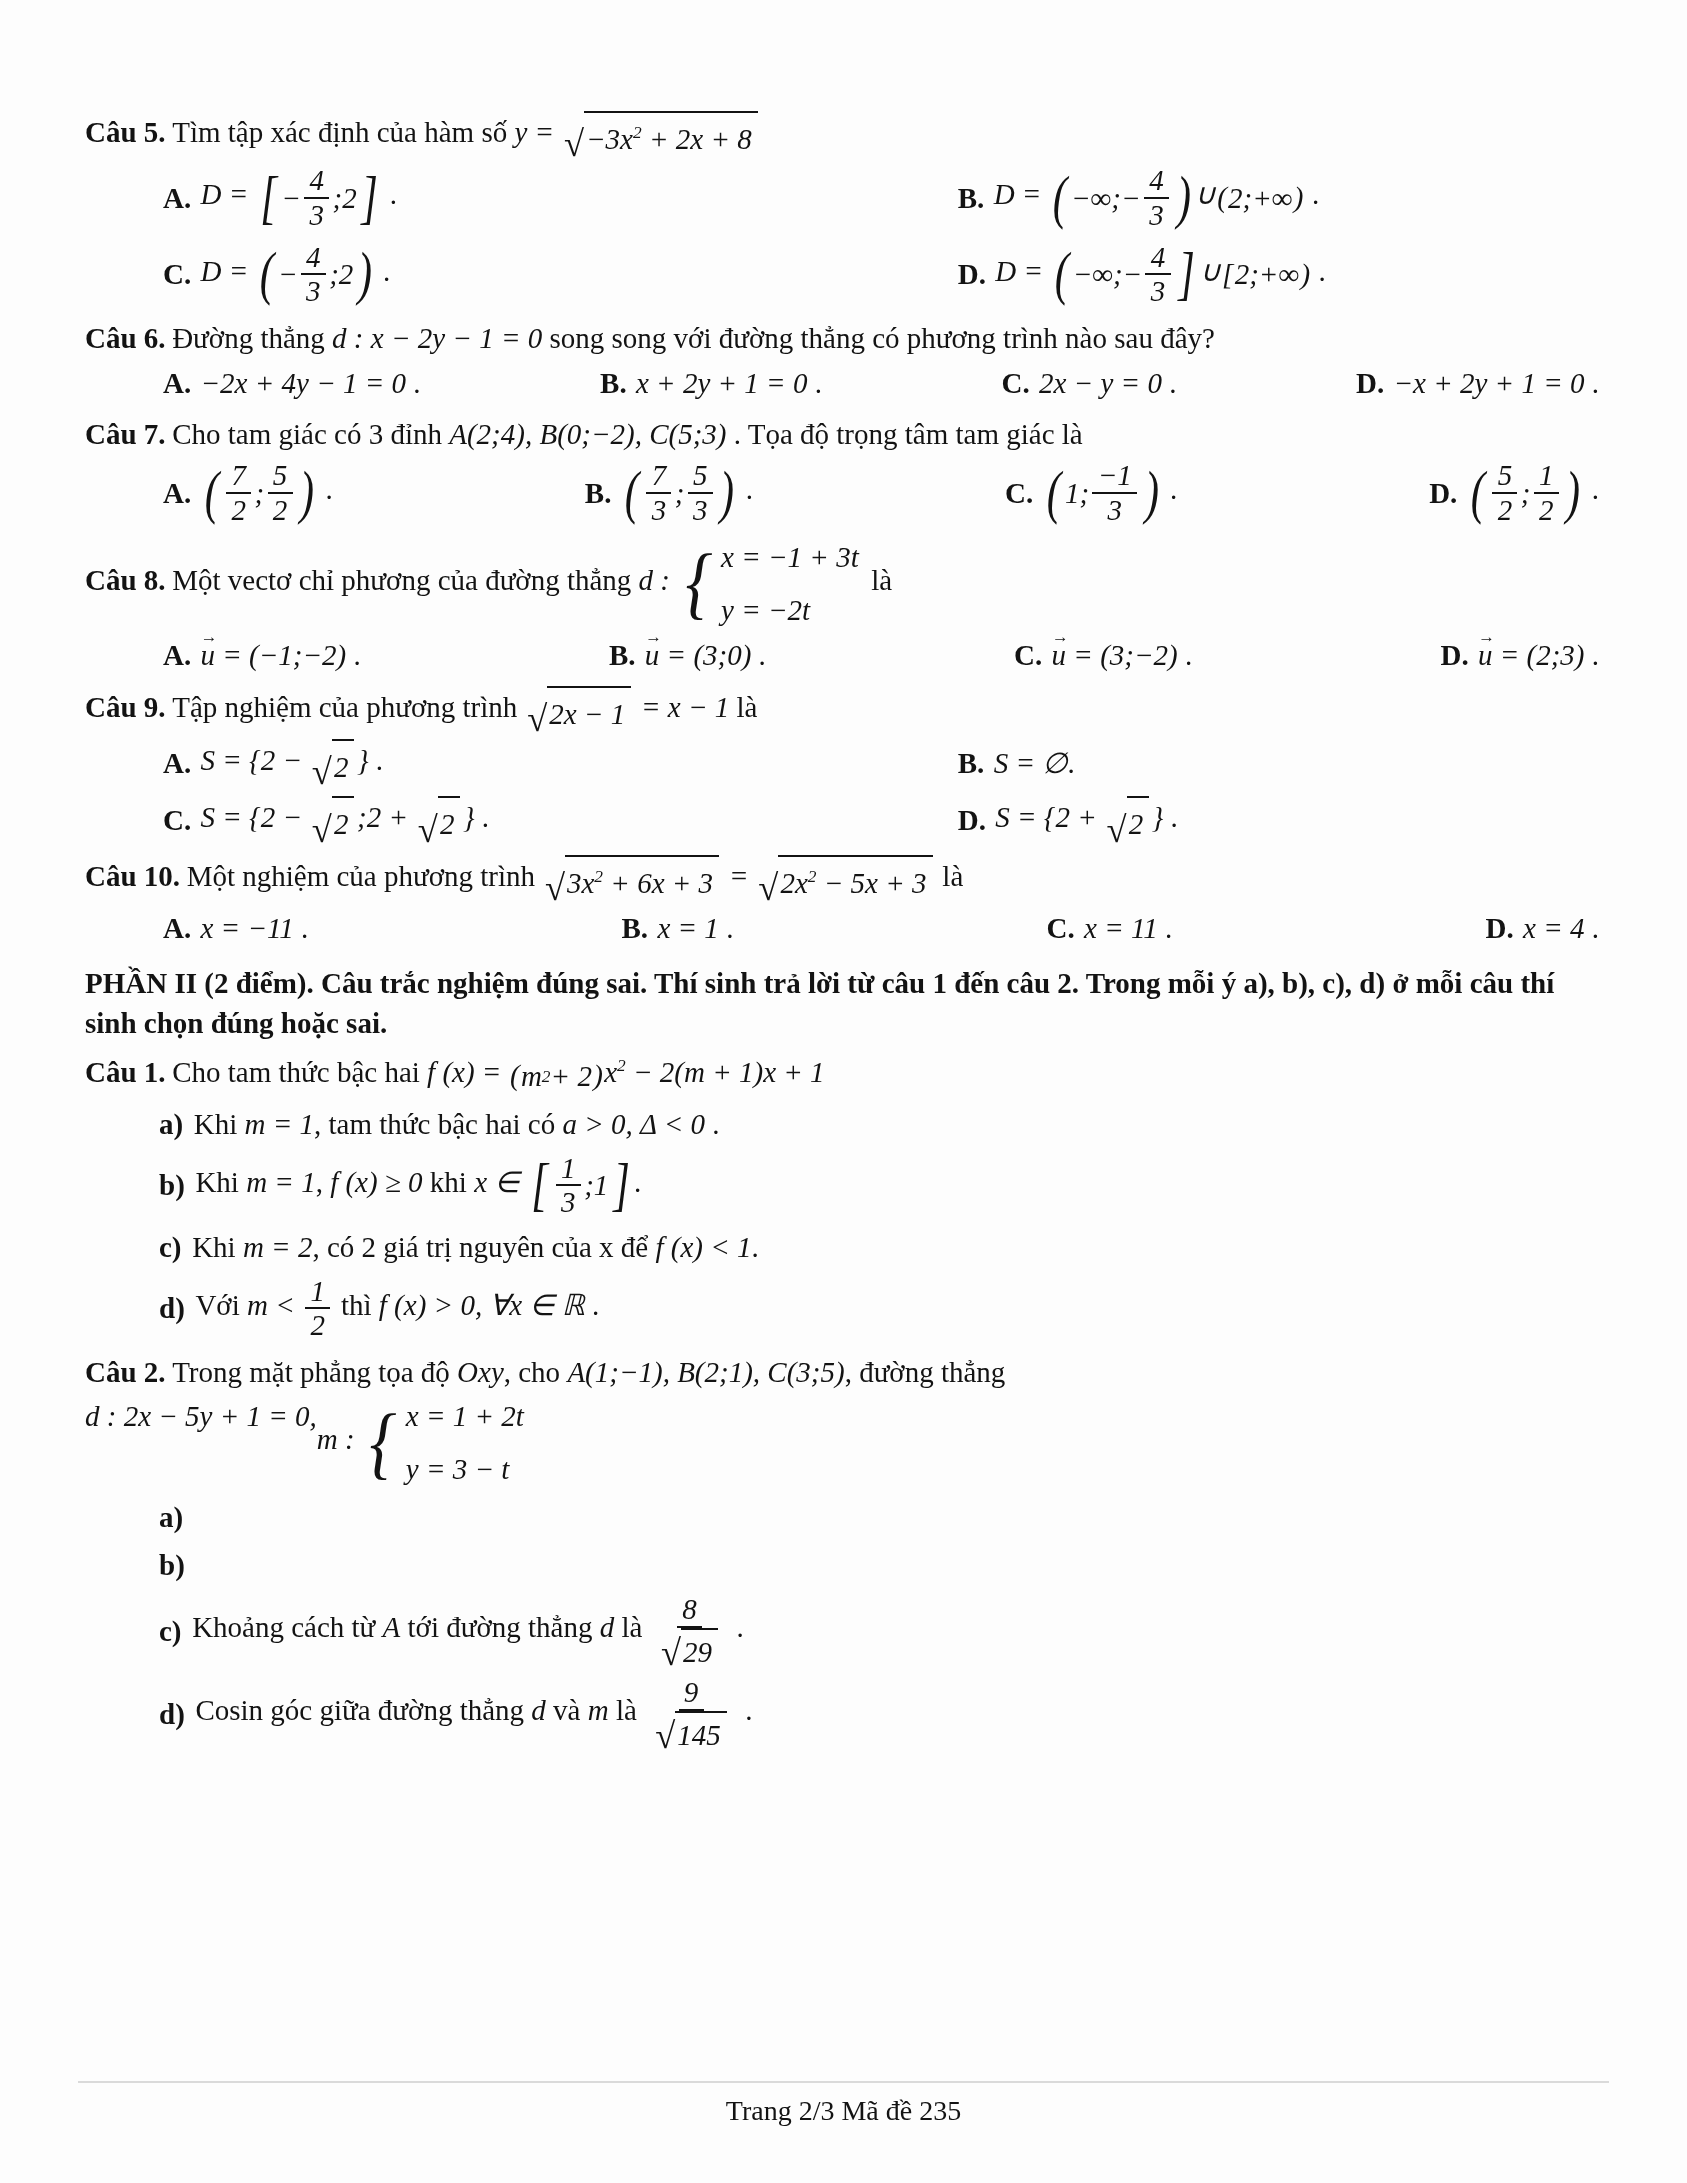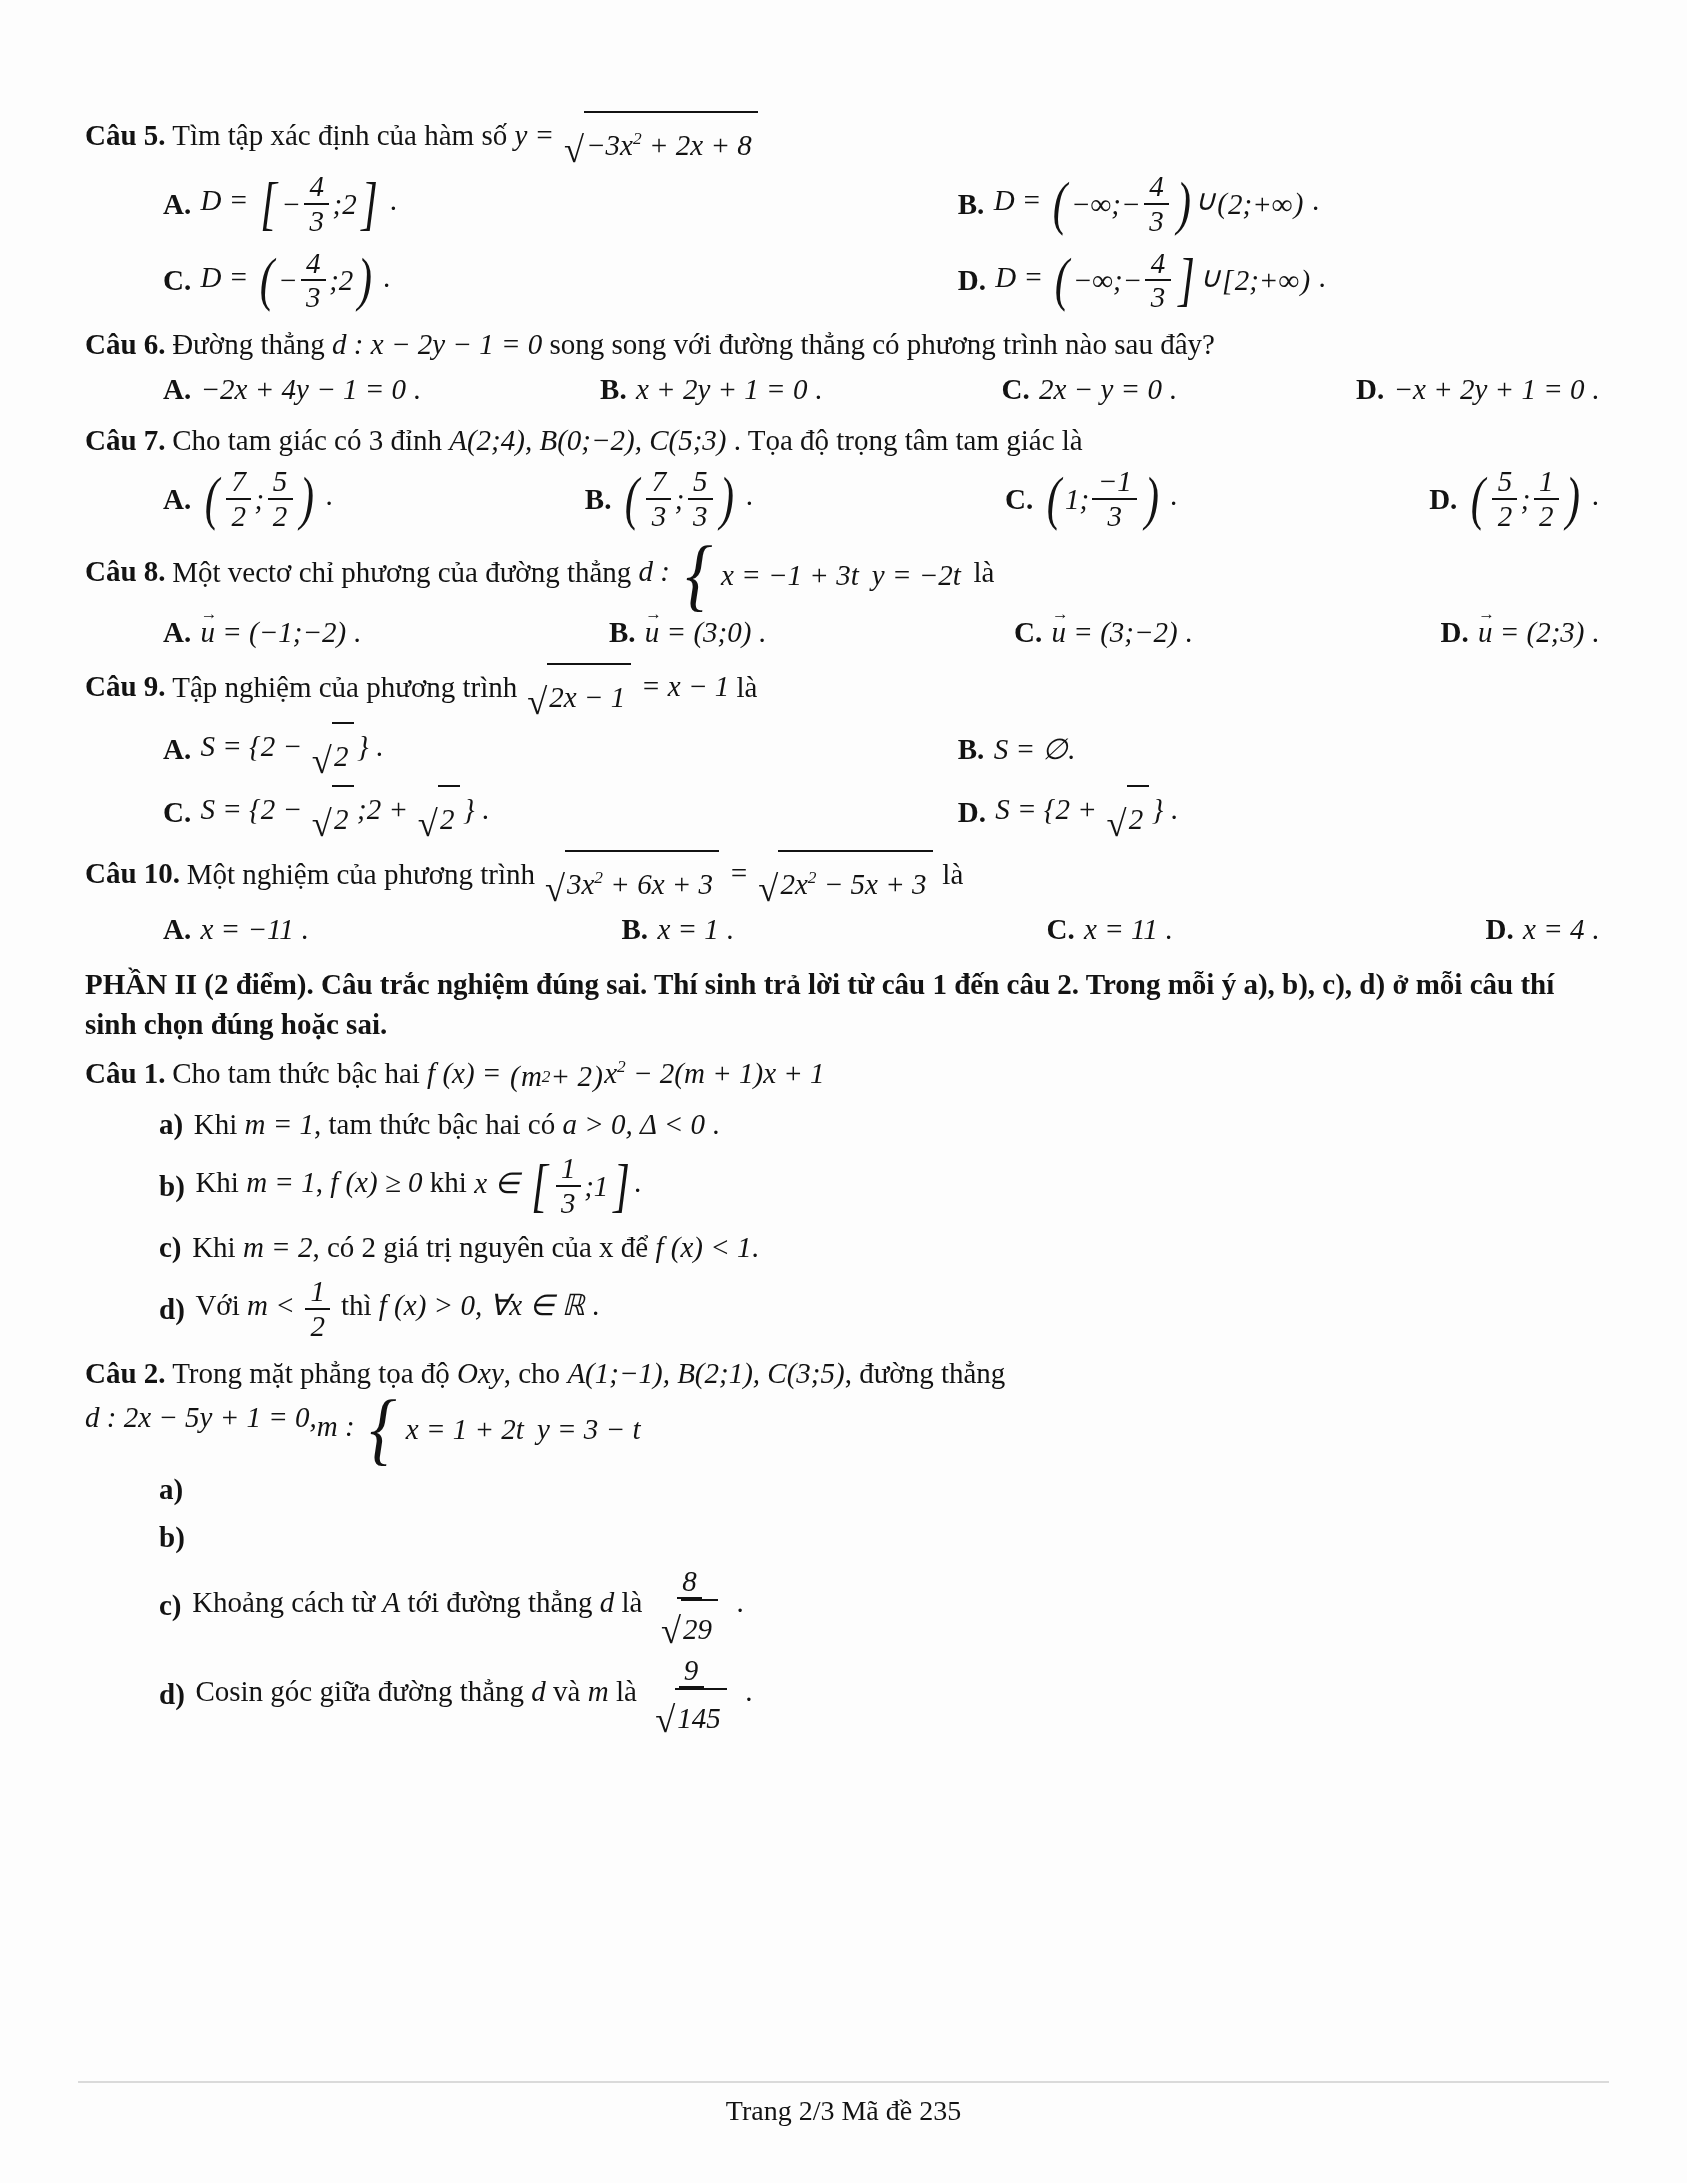--- a/index.html
+++ b/index.html
@@ -21,28 +21,28 @@
   .ilabel{font-weight:bold}
   .p2-heading{font-weight:bold;margin:14.6px 0 9.3px;max-width:1523px}
   .c2-system{display:flex;margin:4px 0 6.6px}
   
   .mt{font-style:italic}
   .fr{display:inline-flex;flex-direction:column;align-items:center;vertical-align:middle;margin:0 3.3px;line-height:1.12}
   .fr>.num{padding:0 5.3px;border-bottom:2px solid currentColor}
   .fr>.den{padding:0 5.3px}
   .sq{display:inline-flex;align-items:flex-end;vertical-align:middle;margin:0 2.6px}
   .sq>.rad{font-size:1.26em;line-height:.82}
-  .sq>.bar{border-top:2px solid currentColor;padding:12px 6px 0 2px}
+  .sq>.bar{border-top:2px solid currentColor;padding:6px 6px 0 2px}
   .dg{display:inline-flex;align-items:center;vertical-align:middle}
   .dg>.dl{line-height:1;margin:0 1.3px}
   .dg.tall>.dl{font-size:2.05em;transform:scaleX(.72)}
   .dg>.dc{display:inline-flex;align-items:center}
   .cs{display:inline-flex;align-items:center;vertical-align:middle;margin:0 5.3px}
   .cs>.brace{font-size:2.75em;transform:scaleX(.85);line-height:.8;margin-right:6.6px}
-  .cs>.cslines{display:inline-flex;flex-direction:row;gap:.45em;text-align:left}
+  .cs>.cslines{display:inline-flex;flex-direction:column;gap:.45em;text-align:left}
   sup{font-size:.6em;vertical-align:super;line-height:0}
   .vc{position:relative;display:inline-block}
   .vc::before{content:"→";position:absolute;top:-.6em;left:.02em;font-size:.58em;font-style:normal}
   .footer{position:absolute;left:78px;right:78px;top:2081px;text-align:center}
   .footer .rule{border-top:2px solid #dadada;margin-bottom:9.3px}
   .footer-text{font-size:28px}
 </style>
 </head>
 <body>
 

